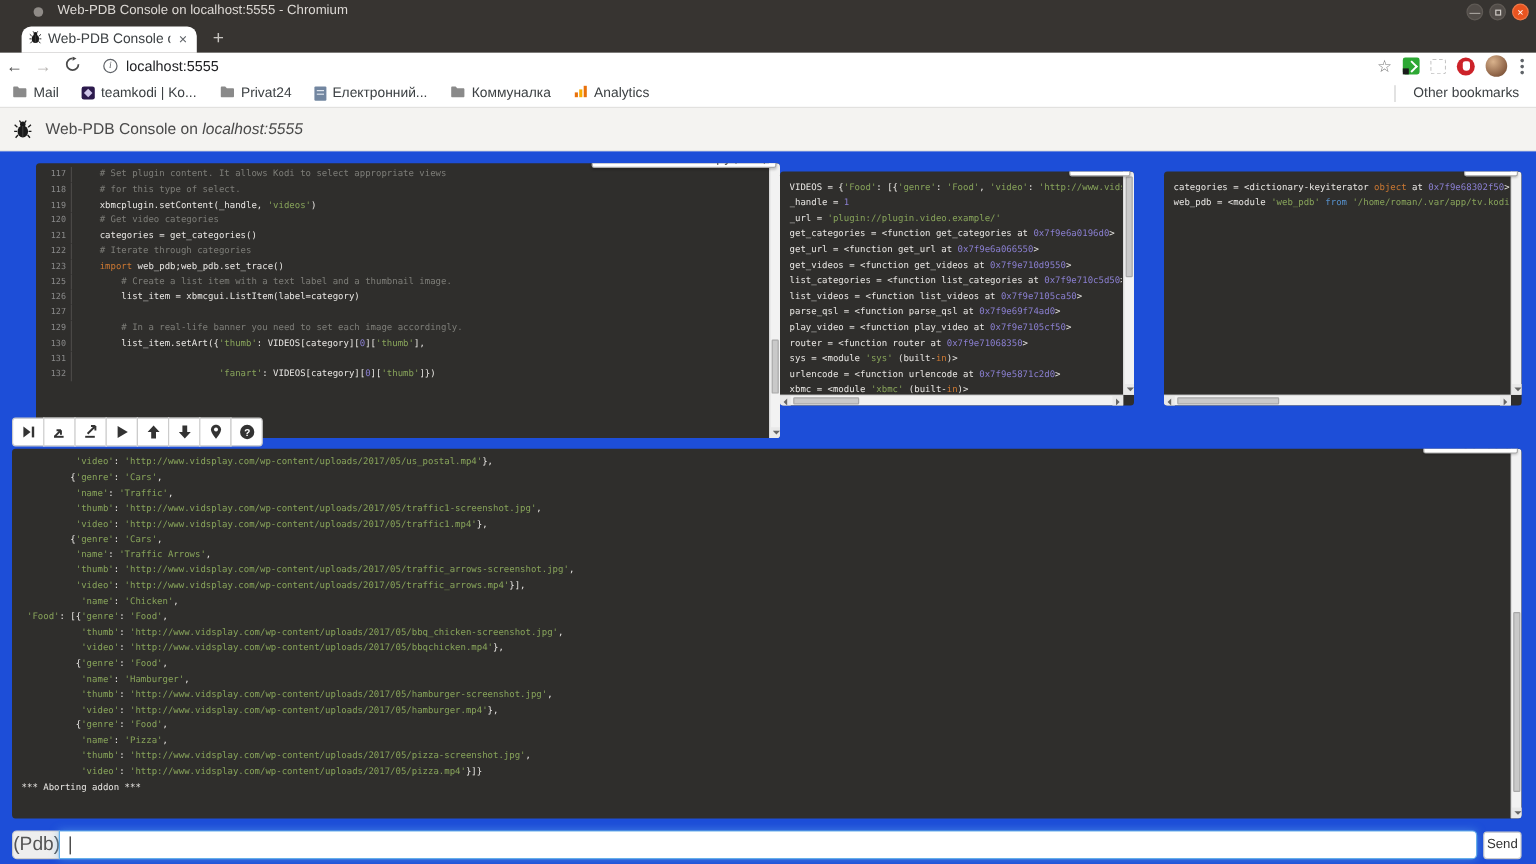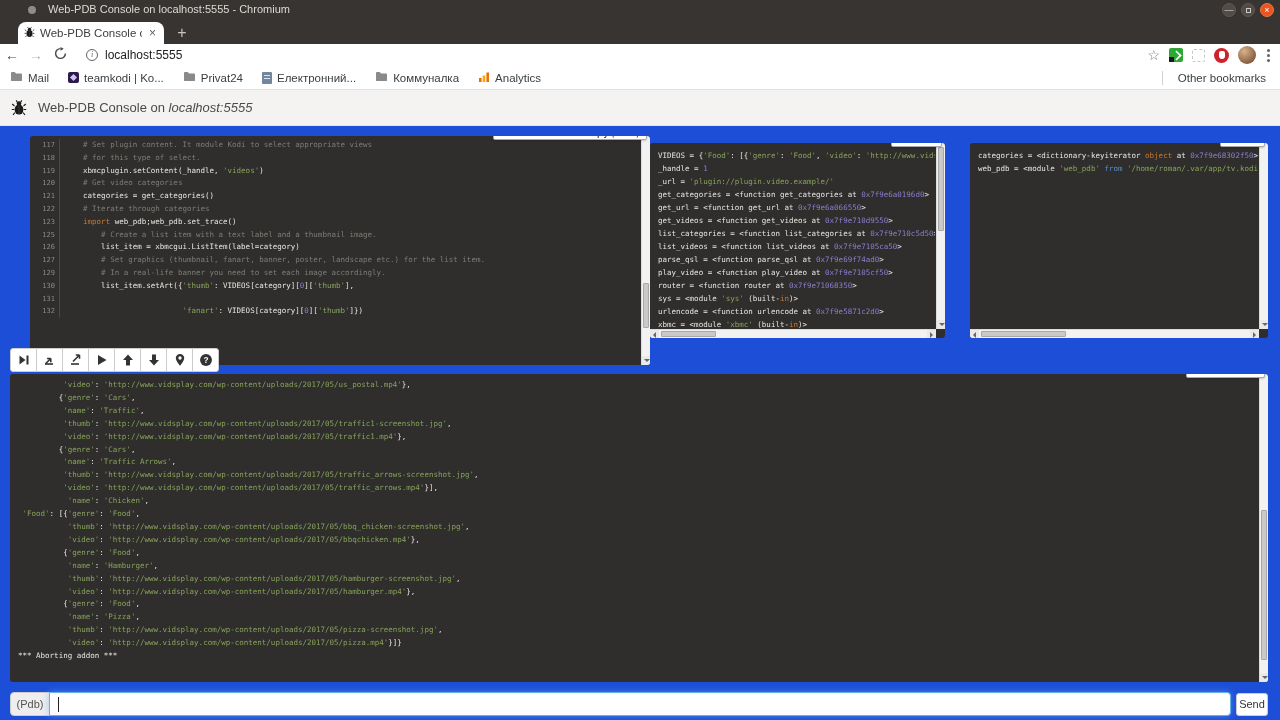--- a/index.html
+++ b/index.html
@@ -107,21 +107,21 @@
 
   
   .dbg-toolbar { position:absolute; left:10px; top:258px; display:flex; }
   .dbg-btn { width:27px; height:24px; background:#fff; border:1px solid #ccc; margin-left:-1px; display:flex; align-items:center; justify-content:center; }
   .dbg-btn:first-child { border-radius:3px 0 0 3px; margin-left:0; }
   .dbg-btn:last-child { border-radius:0 3px 3px 0; }
   .dbg-btn svg { display:block; }
 
   
   .prompt-bar { position:absolute; left:10px; top:602px; width:1258px; height:26px; }
-  .pdb-addon { position:absolute; left:0; top:0; width:40px; height:24px; background:#eee; border:1px solid #ccc; border-radius:4px 0 0 4px; font-size:11px; color:#555; text-align:center; line-height:22px; }
+  .pdb-addon { position:absolute; left:0; top:0; width:40px; height:24px; background:#eee; border:1px solid #ccc; border-radius:4px 0 0 4px; font-size:16px; color:#555; text-align:center; line-height:22px; }
   .pdb-input { position:absolute; left:39px; top:0; width:1182px; height:24px; background:#fff; border:1px solid #66afe9; border-radius:0 4px 4px 0; box-shadow:0 0 7px rgba(102,175,233,.55); }
   .caret { position:absolute; left:8px; top:4px; width:1px; height:15px; background:#222; animation:blink 1s steps(1) infinite; }
   @keyframes blink { 50% { opacity:0; } }
   .send-btn { position:absolute; right:0; top:1px; width:32px; height:23px; background:#fff; border:1px solid #ccc; border-radius:3px; font-size:11px; color:#333; text-align:center; line-height:21px; }
 </style>
 </head>
 <body>
 
 <div class="screen">
 
@@ -235,21 +235,21 @@
             <path d="M8 6 L8 15" stroke="#555" stroke-width="0.6"></path>
           </svg></span>
       <span class="page-title"><span>Web-PDB Console on </span><em>localhost:5555</em></span>
     </div>
 
     <div class="panel" id="code-panel">
       <span class="panel-label"><b>Current file:</b><span class="mono"> main.py(124)</span></span>
       <div id="code-lines" class="mono-body">
           <div class="code-row">
             <span class="gut">117</span>
-            <span class="src"><span class="tc">    # Set plugin content. It module Kodi to select appropriate views</span></span>
+            <span class="src"><span class="tc">    # Set plugin content. It allows Kodi to select appropriate views</span></span>
           </div>
           <div class="code-row">
             <span class="gut">118</span>
             <span class="src"><span class="tc">    # for this type of select.</span></span>
           </div>
           <div class="code-row">
             <span class="gut">119</span>
             <span class="src">    xbmcplugin.setContent(_handle, <span class="ts">'videos'</span>)</span>
           </div>
           <div class="code-row">
@@ -271,21 +271,20 @@
           <div class="code-row">
             <span class="gut">125</span>
             <span class="src"><span class="tc">        # Create a list item with a text label and a thumbnail image.</span></span>
           </div>
           <div class="code-row">
             <span class="gut">126</span>
             <span class="src">        list_item = xbmcgui.ListItem(label=category)</span>
           </div>
           <div class="code-row">
             <span class="gut">127</span>
-            <span class="src"><span class="tc">        # Set graphics (thumbnail, fanart, banner, poster, landscape etc.) for the list item.</span></span>
           </div>
           <div class="code-row">
             <span class="gut">129</span>
             <span class="src"><span class="tc">        # In a real-life banner you need to set each image accordingly.</span></span>
           </div>
           <div class="code-row">
             <span class="gut">130</span>
             <span class="src">        list_item.setArt({<span class="ts">'thumb'</span>: VIDEOS[category][<span class="tn">0</span>][<span class="ts">'thumb'</span>],</span>
           </div>
           <div class="code-row">

